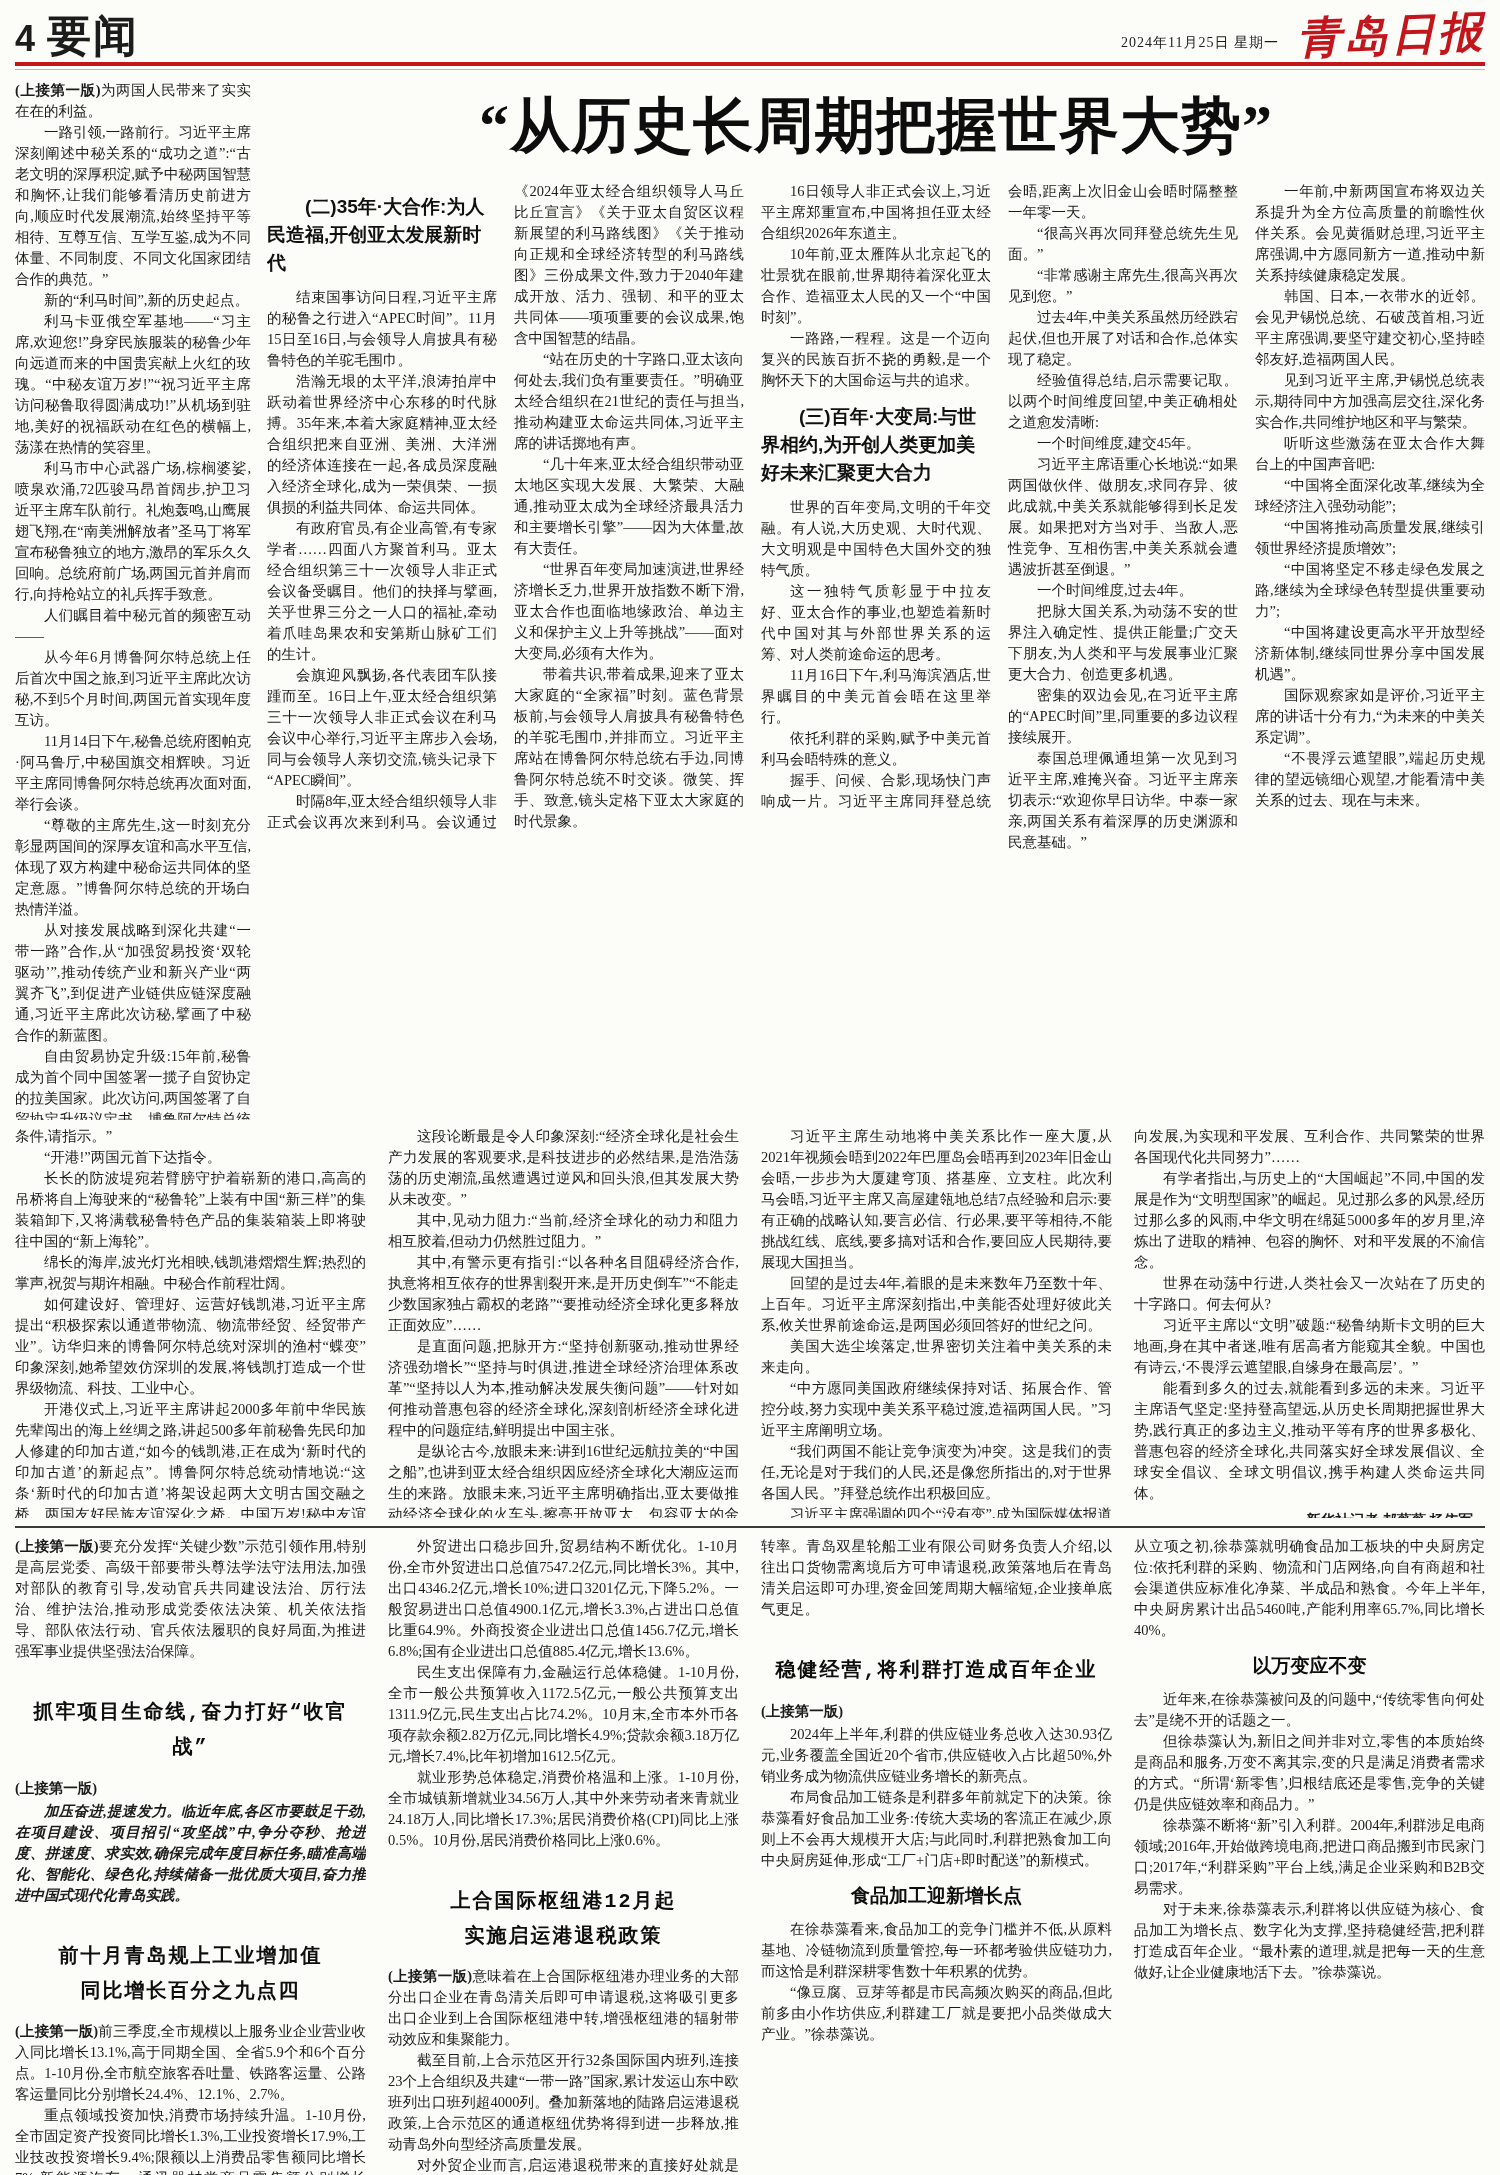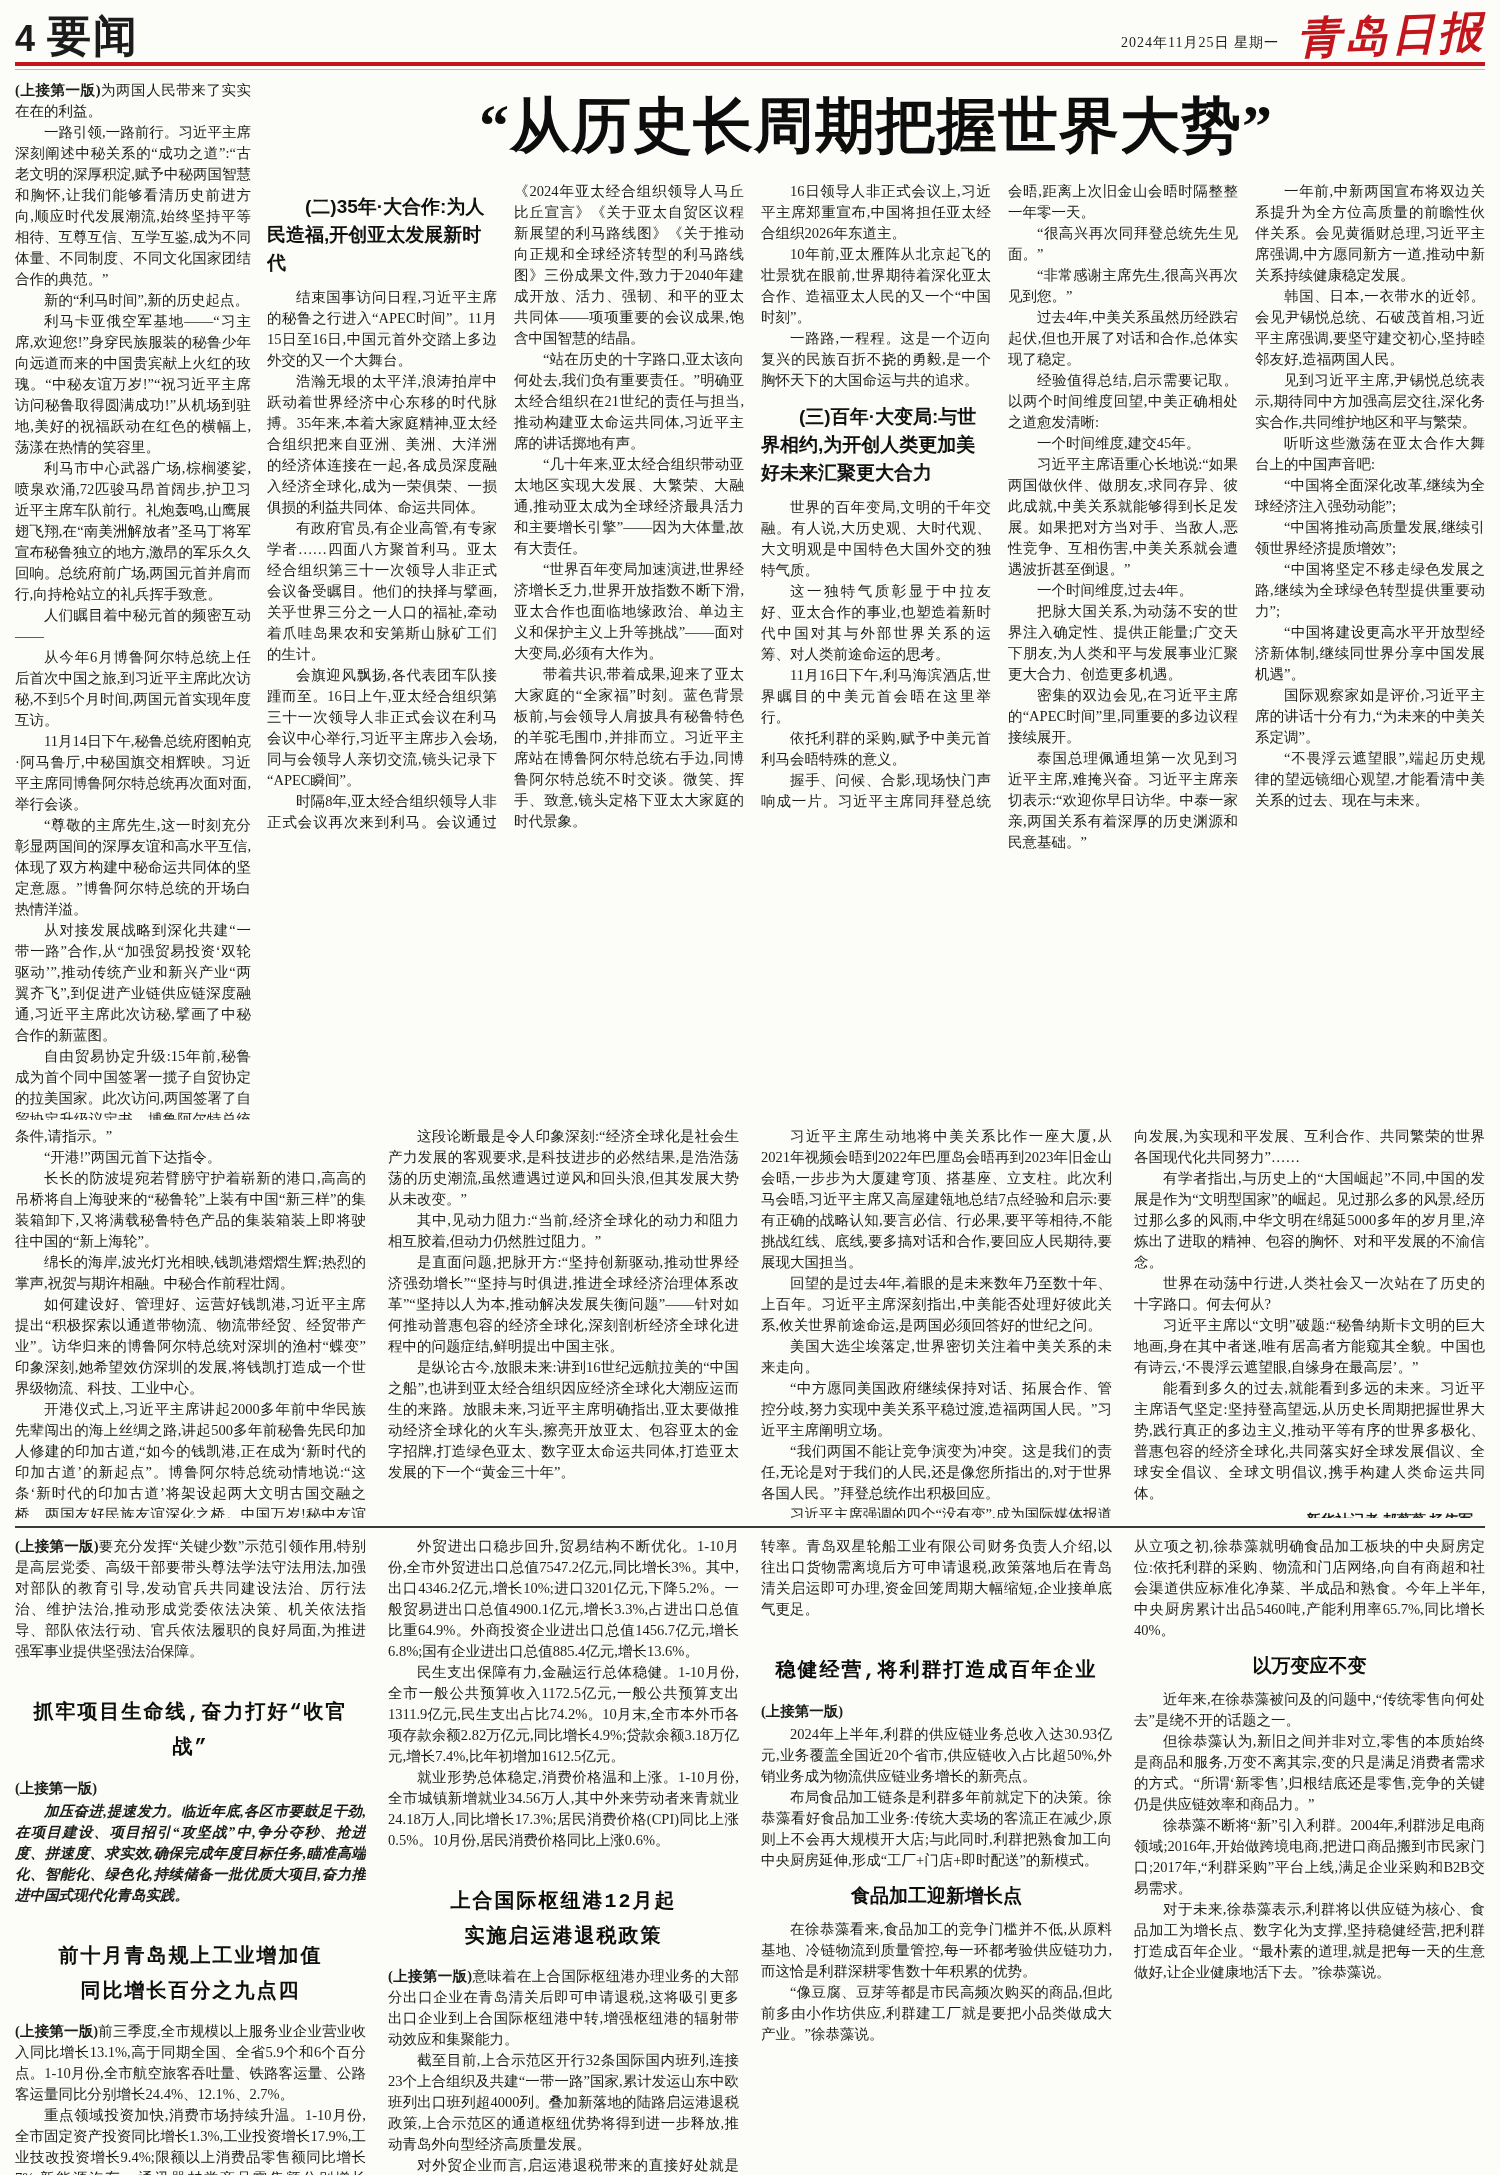--- a/index.html
+++ b/index.html
@@ -72,21 +72,21 @@
         <p class="bp">从今年6月博鲁阿尔特总统上任后首次中国之旅,到习近平主席此次访秘,不到5个月时间,两国元首实现年度互访。</p>
         <p class="bp">11月14日下午,秘鲁总统府图帕克·阿马鲁厅,中秘国旗交相辉映。习近平主席同博鲁阿尔特总统再次面对面,举行会谈。</p>
         <p class="bp">“尊敬的主席先生,这一时刻充分彰显两国间的深厚友谊和高水平互信,体现了双方构建中秘命运共同体的坚定意愿。”博鲁阿尔特总统的开场白热情洋溢。</p>
         <p class="bp">从对接发展战略到深化共建“一带一路”合作,从“加强贸易投资‘双轮驱动’”,推动传统产业和新兴产业“两翼齐飞”,到促进产业链供应链深度融通,习近平主席此次访秘,擘画了中秘合作的新蓝图。</p>
         <p class="bp">自由贸易协定升级:15年前,秘鲁成为首个同中国签署一揽子自贸协定的拉美国家。此次访问,两国签署了自贸协定升级议定书。博鲁阿尔特总统难掩激动:“秘鲁与中国的自贸协定升级,意味着更多秘鲁产品进入中国大市场。”</p>
       </div>
     <div class="main-top">
       <h1 class="headline">“从历史长周期把握世界大势”</h1>
       <div class="cols5">
           <h3 class="subhead">(二)35年·大合作:为人民造福,开创亚太发展新时代</h3>
-          <p class="bp">结束国事访问日程,习近平主席的秘鲁之行进入“APEC时间”。11月15日至16日,中国元首外交踏上多边外交的又一个大舞台。</p>
+          <p class="bp">结束国事访问日程,习近平主席的秘鲁之行进入“APEC时间”。11月15日至16日,与会领导人肩披具有秘鲁特色的羊驼毛围巾。</p>
           <p class="bp">浩瀚无垠的太平洋,浪涛拍岸中跃动着世界经济中心东移的时代脉搏。35年来,本着大家庭精神,亚太经合组织把来自亚洲、美洲、大洋洲的经济体连接在一起,各成员深度融入经济全球化,成为一荣俱荣、一损俱损的利益共同体、命运共同体。</p>
           <p class="bp">有政府官员,有企业高管,有专家学者……四面八方聚首利马。亚太经合组织第三十一次领导人非正式会议备受瞩目。他们的抉择与擘画,关乎世界三分之一人口的福祉,牵动着爪哇岛果农和安第斯山脉矿工们的生计。</p>
           <p class="bp">会旗迎风飘扬,各代表团车队接踵而至。16日上午,亚太经合组织第三十一次领导人非正式会议在利马会议中心举行,习近平主席步入会场,同与会领导人亲切交流,镜头记录下“APEC瞬间”。</p>
           <p class="bp">时隔8年,亚太经合组织领导人非正式会议再次来到利马。会议通过《2024年亚太经合组织领导人马丘比丘宣言》《关于亚太自贸区议程新展望的利马路线图》《关于推动向正规和全球经济转型的利马路线图》三份成果文件,致力于2040年建成开放、活力、强韧、和平的亚太共同体——项项重要的会议成果,饱含中国智慧的结晶。</p>
           <p class="bp">“站在历史的十字路口,亚太该向何处去,我们负有重要责任。”明确亚太经合组织在21世纪的责任与担当,推动构建亚太命运共同体,习近平主席的讲话掷地有声。</p>
           <p class="bp">“几十年来,亚太经合组织带动亚太地区实现大发展、大繁荣、大融通,推动亚太成为全球经济最具活力和主要增长引擎”——因为大体量,故有大责任。</p>
           <p class="bp">“世界百年变局加速演进,世界经济增长乏力,世界开放指数不断下滑,亚太合作也面临地缘政治、单边主义和保护主义上升等挑战”——面对大变局,必须有大作为。</p>
           <p class="bp">带着共识,带着成果,迎来了亚太大家庭的“全家福”时刻。蓝色背景板前,与会领导人肩披具有秘鲁特色的羊驼毛围巾,并排而立。习近平主席站在博鲁阿尔特总统右手边,同博鲁阿尔特总统不时交谈。微笑、挥手、致意,镜头定格下亚太大家庭的时代景象。</p>
           <p class="bp">16日领导人非正式会议上,习近平主席郑重宣布,中国将担任亚太经合组织2026年东道主。</p>
           <p class="bp">10年前,亚太雁阵从北京起飞的壮景犹在眼前,世界期待着深化亚太合作、造福亚太人民的又一个“中国时刻”。</p>
@@ -126,20 +126,21 @@
         <p class="bp nd">条件,请指示。”</p>
         <p class="bp">“开港!”两国元首下达指令。</p>
         <p class="bp">长长的防波堤宛若臂膀守护着崭新的港口,高高的吊桥将自上海驶来的“秘鲁轮”上装有中国“新三样”的集装箱卸下,又将满载秘鲁特色产品的集装箱装上即将驶往中国的“新上海轮”。</p>
         <p class="bp">绵长的海岸,波光灯光相映,钱凯港熠熠生辉;热烈的掌声,祝贺与期许相融。中秘合作前程壮阔。</p>
         <p class="bp">如何建设好、管理好、运营好钱凯港,习近平主席提出“积极探索以通道带物流、物流带经贸、经贸带产业”。访华归来的博鲁阿尔特总统对深圳的渔村“蝶变”印象深刻,她希望效仿深圳的发展,将钱凯打造成一个世界级物流、科技、工业中心。</p>
         <p class="bp">开港仪式上,习近平主席讲起2000多年前中华民族先辈闯出的海上丝绸之路,讲起500多年前秘鲁先民印加人修建的印加古道,“如今的钱凯港,正在成为‘新时代的印加古道’的新起点”。博鲁阿尔特总统动情地说:“这条‘新时代的印加古道’将架设起两大文明古国交融之桥、两国友好民族友谊深化之桥。中国万岁!秘中友谊万岁!”</p>
       </div>
     <div class="wcol">
         <p class="bp">这段论断最是令人印象深刻:“经济全球化是社会生产力发展的客观要求,是科技进步的必然结果,是浩浩荡荡的历史潮流,虽然遭遇过逆风和回头浪,但其发展大势从未改变。”</p>
         <p class="bp">其中,见动力阻力:“当前,经济全球化的动力和阻力相互胶着,但动力仍然胜过阻力。”</p>
+        <p class="bp">其中,有警示更有指引:“以各种名目阻碍经济合作,执意将相互依存的世界割裂开来,是开历史倒车”“不能走少数国家独占霸权的老路”“要推动经济全球化更多释放正面效应”……</p>
         <p class="bp">是直面问题,把脉开方:“坚持创新驱动,推动世界经济强劲增长”“坚持与时俱进,推进全球经济治理体系改革”“坚持以人为本,推动解决发展失衡问题”——针对如何推动普惠包容的经济全球化,深刻剖析经济全球化进程中的问题症结,鲜明提出中国主张。</p>
         <p class="bp">是纵论古今,放眼未来:讲到16世纪远航拉美的“中国之船”,也讲到亚太经合组织因应经济全球化大潮应运而生的来路。放眼未来,习近平主席明确指出,亚太要做推动经济全球化的火车头,擦亮开放亚太、包容亚太的金字招牌,打造绿色亚太、数字亚太命运共同体,打造亚太发展的下一个“黄金三十年”。</p>
       </div>
     <div class="wcol">
         <p class="bp">习近平主席生动地将中美关系比作一座大厦,从2021年视频会晤到2022年巴厘岛会晤再到2023年旧金山会晤,一步步为大厦建穹顶、搭基座、立支柱。此次利马会晤,习近平主席又高屋建瓴地总结7点经验和启示:要有正确的战略认知,要言必信、行必果,要平等相待,不能挑战红线、底线,要多搞对话和合作,要回应人民期待,要展现大国担当。</p>
         <p class="bp">回望的是过去4年,着眼的是未来数年乃至数十年、上百年。习近平主席深刻指出,中美能否处理好彼此关系,攸关世界前途命运,是两国必须回答好的世纪之问。</p>
         <p class="bp">美国大选尘埃落定,世界密切关注着中美关系的未来走向。</p>
         <p class="bp">“中方愿同美国政府继续保持对话、拓展合作、管控分歧,努力实现中美关系平稳过渡,造福两国人民。”习近平主席阐明立场。</p>
         <p class="bp">“我们两国不能让竞争演变为冲突。这是我们的责任,无论是对于我们的人民,还是像您所指出的,对于世界各国人民。”拜登总统作出积极回应。</p>
         <p class="bp">习近平主席强调的四个“没有变”,成为国际媒体报道中美元首利马会晤不约而同的重点:“中方致力于中美关系稳</p>

